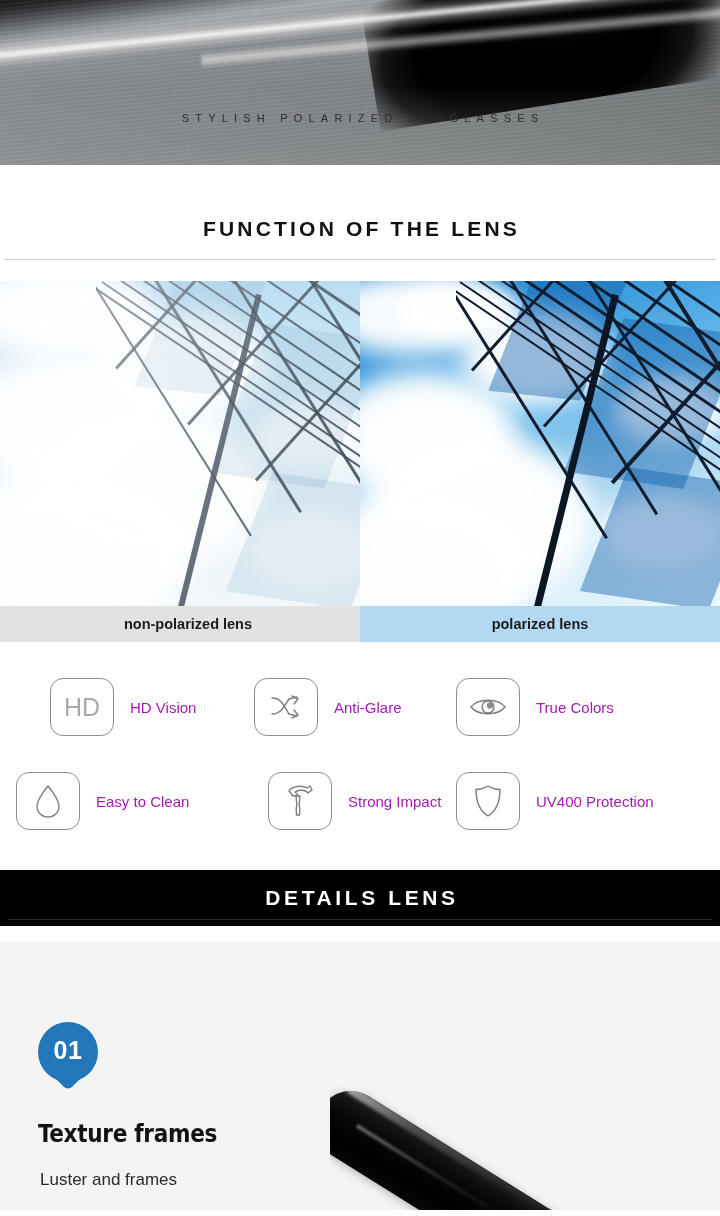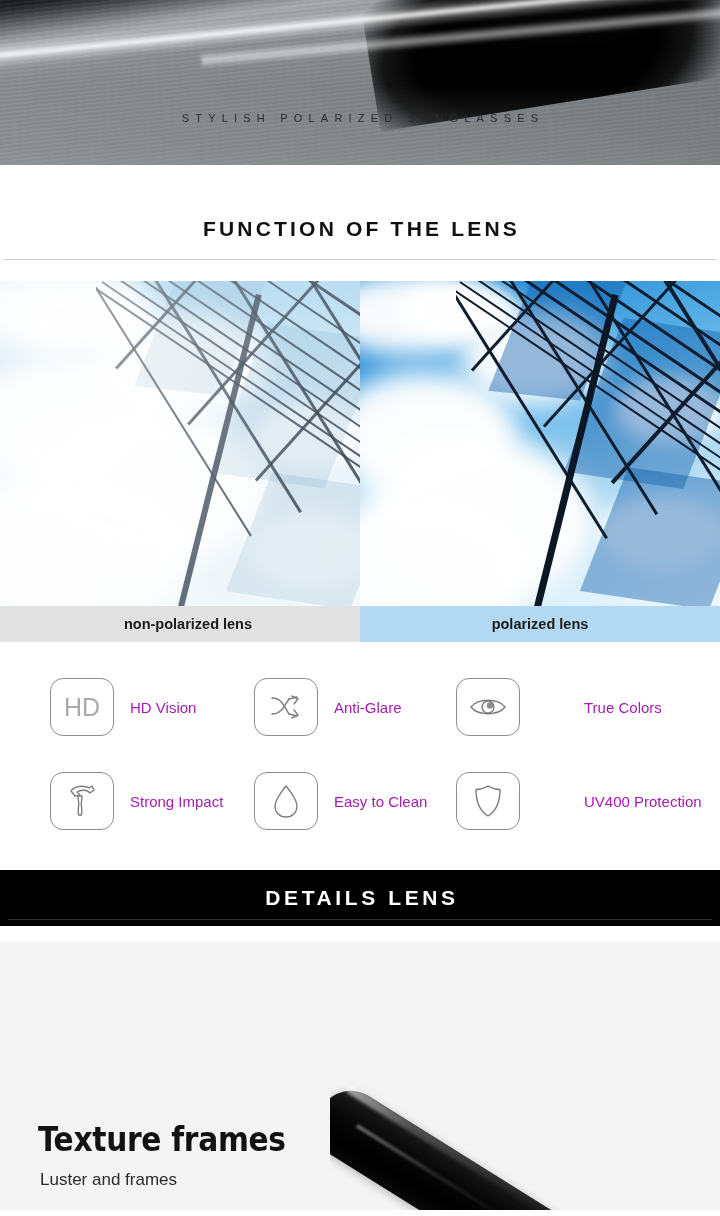--- a/index.html
+++ b/index.html
@@ -239,21 +239,21 @@
     display: flex;
     align-items: center;
   }
   .feature-cell {
     display: flex;
     align-items: center;
     height: 94px;
   }
   .feature-cell.c1 { width: 238px; padding-left: 50px; box-sizing: border-box; }
   .feature-cell.c2 { width: 218px; padding-left: 16px; box-sizing: border-box; }
-  .feature-cell.c3 { width: 228px; padding-left: 0px; box-sizing: border-box; gap: 48px; }
+  .feature-cell.c3 { width: 228px; padding-left: 0px; box-sizing: border-box; }
   .fic {
     width: 64px;
     height: 58px;
     min-width: 64px;
     border: 1.3px solid #8d8d8d;
     border-radius: 13px;
     display: flex;
     align-items: center;
     justify-content: center;
     box-sizing: border-box;
@@ -344,21 +344,21 @@
     color: #ffffff;
     font-size: 25px;
     font-weight: 700;
     letter-spacing: 0.5px;
     z-index: 2;
   }
   .detail-title {
     position: absolute;
     left: 38px;
     top: 178px;
-    font-size: 33px;
+    font-size: 24px;
     font-weight: 700;
     color: #121212;
     letter-spacing: -0.3px;
     font-family: "DejaVu Sans", sans-serif;
     font-stretch: condensed;
   }
   .detail-sub {
     position: absolute;
     left: 40px;
     top: 228px;
@@ -552,37 +552,37 @@
             <circle cx="21" cy="10.5" r="3.2" fill="#8d8d8d" stroke="none"></circle>
           </svg>
         </div>
         <span class="feature-label">True Colors</span>
       </div>
 
     </div>
 
     <div class="feature-row">
 
+      <div class="feature-cell c2">
+        <div class="fic">
+          <svg width="28" height="36" viewBox="0 0 28 36" fill="none" stroke="#7d7d7d" stroke-width="1.4" stroke-linejoin="round">
+            <path d="M14 3 C 14 3, 25 16, 25 23 C 25 29.6, 20.1 34, 14 34 C 7.9 34, 3 29.6, 3 23 C 3 16, 14 3, 14 3 Z"></path>
+          </svg>
+        </div>
+        <span class="feature-label">Easy to Clean</span>
+      </div>
+
       <div class="feature-cell c1">
         <div class="fic">
           <svg width="30" height="36" viewBox="0 0 30 36" fill="none" stroke="#7d7d7d" stroke-width="1.4" stroke-linejoin="round" stroke-linecap="round">
             <path d="M4 8 C 7 3, 17 2, 22 5 L 25 3 L 27 7 L 23 10 C 21 7, 14 6, 10 9 L 13 12 L 8 13 Z"></path>
             <path d="M11 13 L 15 13 L 14.2 22 C 14.8 24, 15 28, 14.5 32 L 11.5 32 C 11 28, 11.2 24, 11.8 22 Z"></path>
           </svg>
         </div>
         <span class="feature-label">Strong Impact</span>
-      </div>
-
-      <div class="feature-cell c2">
-        <div class="fic">
-          <svg width="28" height="36" viewBox="0 0 28 36" fill="none" stroke="#7d7d7d" stroke-width="1.4" stroke-linejoin="round">
-            <path d="M14 3 C 14 3, 25 16, 25 23 C 25 29.6, 20.1 34, 14 34 C 7.9 34, 3 29.6, 3 23 C 3 16, 14 3, 14 3 Z"></path>
-          </svg>
-        </div>
-        <span class="feature-label">Easy to Clean</span>
       </div>
 
       <div class="feature-cell c3">
         <div class="fic">
           <svg width="30" height="36" viewBox="0 0 30 36" fill="none" stroke="#7d7d7d" stroke-width="1.4" stroke-linejoin="round">
             <path d="M15 3 C 20 6, 25 6.5, 27 6.5 C 27 16, 25 27, 15 33 C 5 27, 3 16, 3 6.5 C 5 6.5, 10 6, 15 3 Z"></path>
           </svg>
         </div>
         <span class="feature-label">UV400 Protection</span>
       </div>
@@ -594,20 +594,25 @@
 <div class="banner-wrap">
   <div class="banner">
     <span class="banner-text">DETAILS LENS</span>
     <div class="banner-underline"></div>
   </div>
   <div class="banner-gap"></div>
 </div>
 
 <div class="details">
 
+  <div class="pin-badge">
+    <div class="pin-tip"></div>
+    <div class="pin-circle"></div>
+    <div class="pin-num">01</div>
+  </div>
 
   <div class="detail-title">Texture frames</div>
   <div class="detail-sub">Luster and frames</div>
 
   <div class="temple">
     <div class="temple-arm"></div>
     <div class="temple-gloss"></div>
     <div class="temple-gloss2"></div>
   </div>
 

